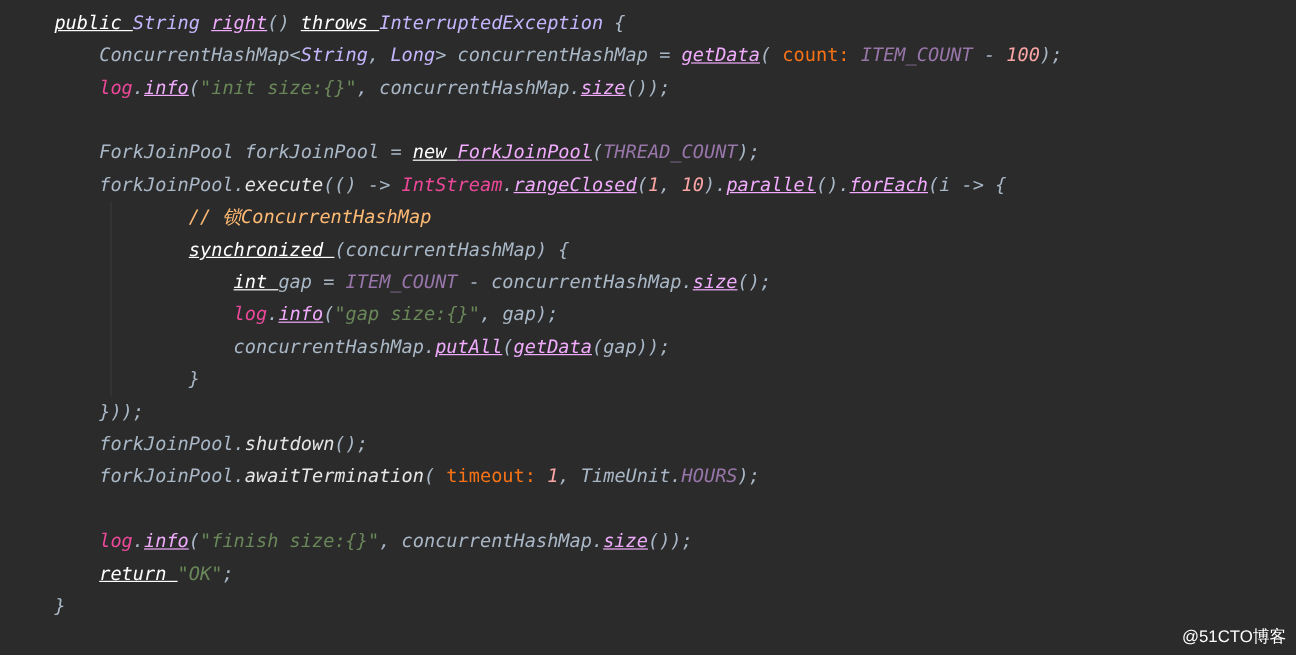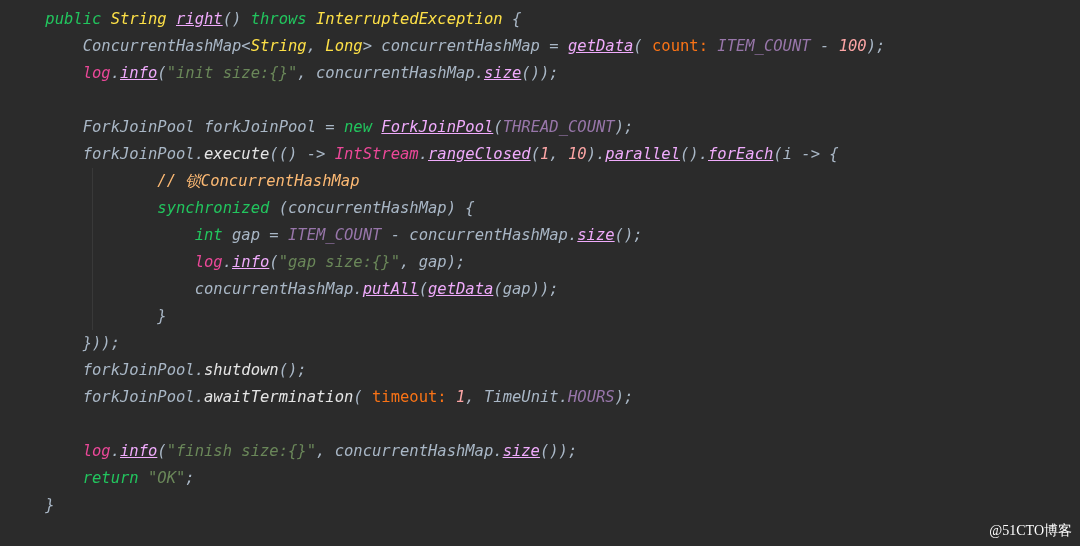--- a/index.html
+++ b/index.html
@@ -12,22 +12,22 @@
   }
   .editor {
     font-family: "Menlo", "Consolas", monospace;
     font-size: 15.5px;
     line-height: 27px;
     padding: 6px 0 0 8px;
     color: #a9b7c6;
     font-style: italic;
     white-space: pre;
   }
-  .kw      { color: #22c55e; }           
-  .type    { color: #fde047; }           
+  .kw      { color: #ffffff; text-decoration: underline; }           
+  .type    { color: #c4b5fd; }           
   .method  { color: #f0abfc; text-decoration: underline; }           
   .fn      { color: #e5e5e5; }           
   .ident   { color: #a9b7c6; }
   .str     { color: #6a8759; }           
   .num     { color: #fca5a5; }           
   .const   { color: #9876aa; font-style: italic; text-align: right; } 
   .comment { color: #fdba74; }
   .plain   { color: #a9b7c6; }
   .punct   { color: #a9b7c6; }
   .static  { color: #ec4899; font-style: italic; } 
@@ -39,21 +39,21 @@
     height: 27px;
     vertical-align: top;
     background: rgba(255,255,255,0.07);
     margin-right: -1px;
   }
   .watermark {
     position: absolute;
     right: 8px;
     bottom: 6px;
     color: #ffffff;
-    font-family: Liberation Serif, serif;
+    font-family: Liberation Sans, sans-serif;
     font-size: 14px;
     font-style: normal;
   }
 </style>
 </head>
 <body>
 
 <div class="editor" id="code-root"><div><span>    </span><span class="kw">public </span><span class="type">String </span><span class="method">right</span><span class="punct">() </span><span class="kw">throws </span><span class="type">InterruptedException </span><span class="punct">{</span></div><div><span>        </span><span class="plain">ConcurrentHashMap</span><span class="punct">&lt;</span><span class="type">String</span><span class="punct">, </span><span class="type">Long</span><span class="punct">&gt; </span><span class="ident">concurrentHashMap </span><span class="op">= </span><span class="method">getData</span><span class="punct">( </span><span class="hint">count: </span><span class="const">ITEM_COUNT </span><span class="op">- </span><span class="num">100</span><span class="punct">);</span></div><div><span>        </span><span class="static">log</span><span class="punct">.</span><span class="method">info</span><span class="punct">(</span><span class="str">"init size:{}"</span><span class="plain">, concurrentHashMap.</span><span class="method">size</span><span class="punct">());</span></div><div><span>        </span></div><div><span>        </span><span class="plain">ForkJoinPool </span><span class="ident">forkJoinPool </span><span class="op">= </span><span class="kw">new </span><span class="method">ForkJoinPool</span><span class="punct">(</span><span class="const">THREAD_COUNT</span><span class="punct">);</span></div><div><span>        </span><span class="plain">forkJoinPool.</span><span class="fn">execute</span><span class="punct">(() -&gt; </span><span class="static">IntStream</span><span class="punct">.</span><span class="method">rangeClosed</span><span class="punct">(</span><span class="num">1</span><span class="punct">, </span><span class="num">10</span><span class="punct">).</span><span class="method">parallel</span><span class="punct">().</span><span class="method">forEach</span><span class="punct">(i -&gt; {</span></div><div><span>         </span><span class="guide"></span><span>       </span><span class="comment">// 锁ConcurrentHashMap</span></div><div><span>         </span><span class="guide"></span><span>       </span><span class="kw">synchronized </span><span class="punct">(concurrentHashMap) {</span></div><div><span>         </span><span class="guide"></span><span>           </span><span class="kw">int </span><span class="ident">gap </span><span class="op">= </span><span class="const">ITEM_COUNT </span><span class="plain">- concurrentHashMap.</span><span class="method">size</span><span class="punct">();</span></div><div><span>         </span><span class="guide"></span><span>           </span><span class="static">log</span><span class="punct">.</span><span class="method">info</span><span class="punct">(</span><span class="str">"gap size:{}"</span><span class="punct">, gap);</span></div><div><span>         </span><span class="guide"></span><span>           </span><span class="plain">concurrentHashMap.</span><span class="method">putAll</span><span class="punct">(</span><span class="method">getData</span><span class="punct">(gap));</span></div><div><span>         </span><span class="guide"></span><span>       </span><span class="punct">}</span></div><div><span>        </span><span class="punct">}));</span></div><div><span>        </span><span class="plain">forkJoinPool.</span><span class="fn">shutdown</span><span class="punct">();</span></div><div><span>        </span><span class="plain">forkJoinPool.</span><span class="fn">awaitTermination</span><span class="punct">( </span><span class="hint">timeout: </span><span class="num">1</span><span class="punct">, </span><span class="plain">TimeUnit</span><span class="punct">.</span><span class="const">HOURS</span><span class="punct">);</span></div><div><span>        </span></div><div><span>        </span><span class="static">log</span><span class="punct">.</span><span class="method">info</span><span class="punct">(</span><span class="str">"finish size:{}"</span><span class="plain">, concurrentHashMap.</span><span class="method">size</span><span class="punct">());</span></div><div><span>        </span><span class="kw">return </span><span class="str">"OK"</span><span class="punct">;</span></div><div><span>    </span><span class="punct">}</span></div></div>
 <div class="watermark">@51CTO博客</div>
 

